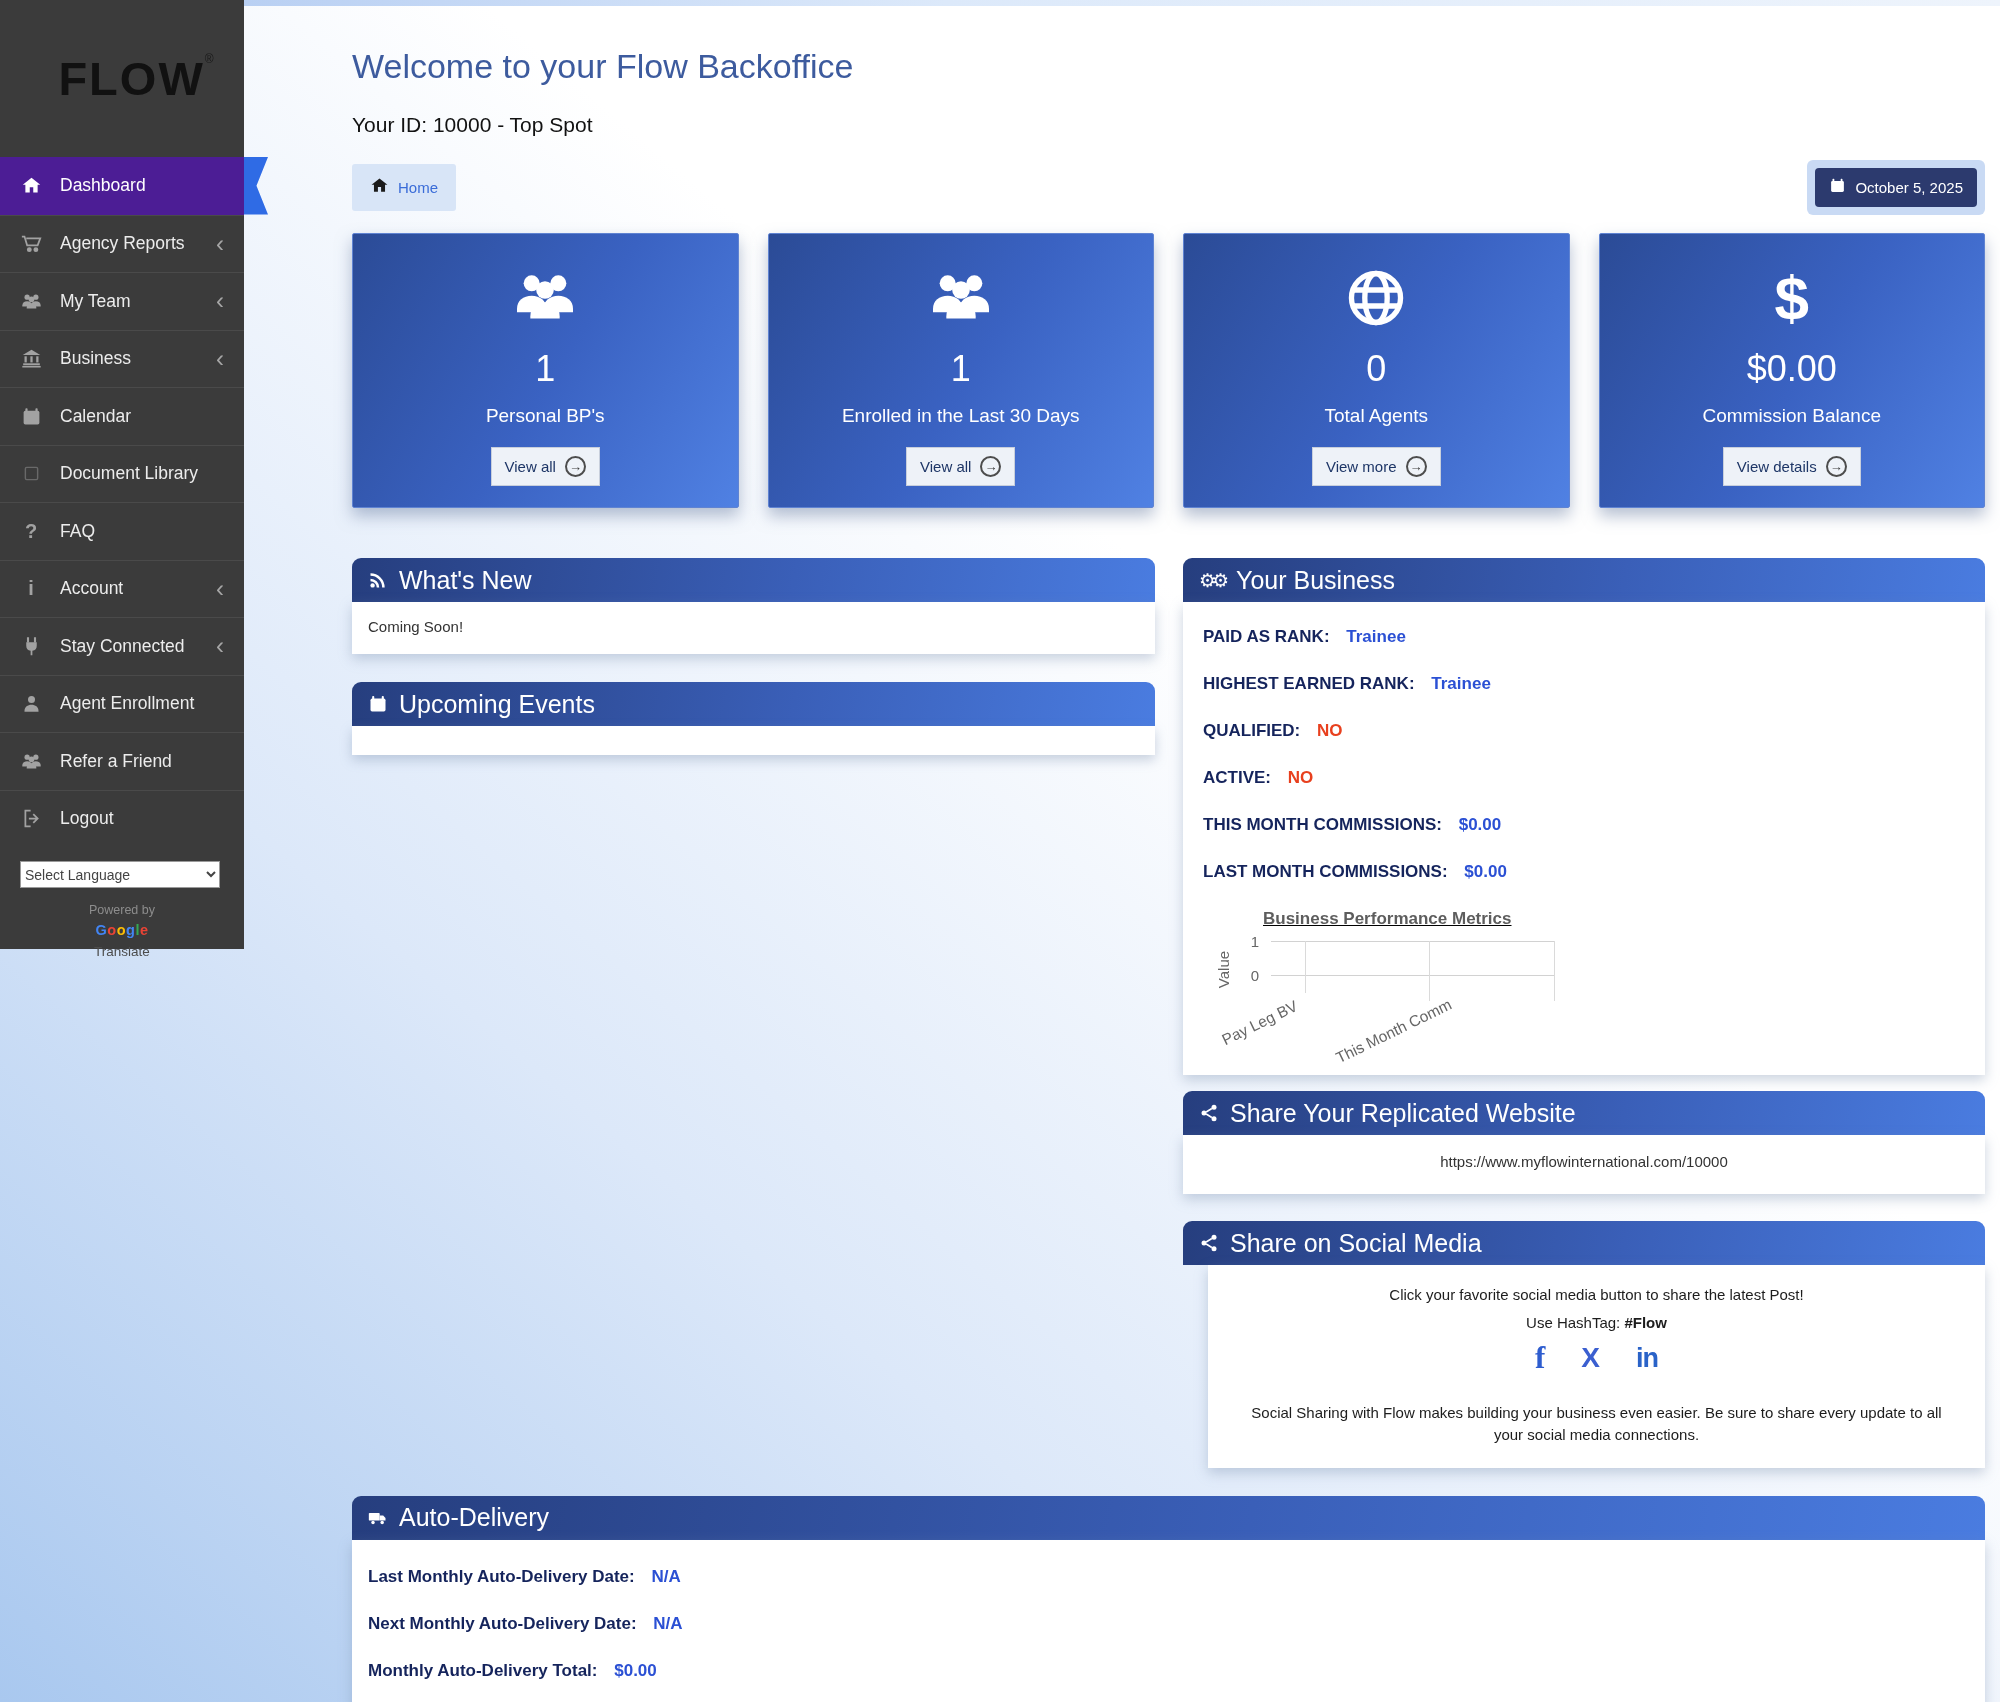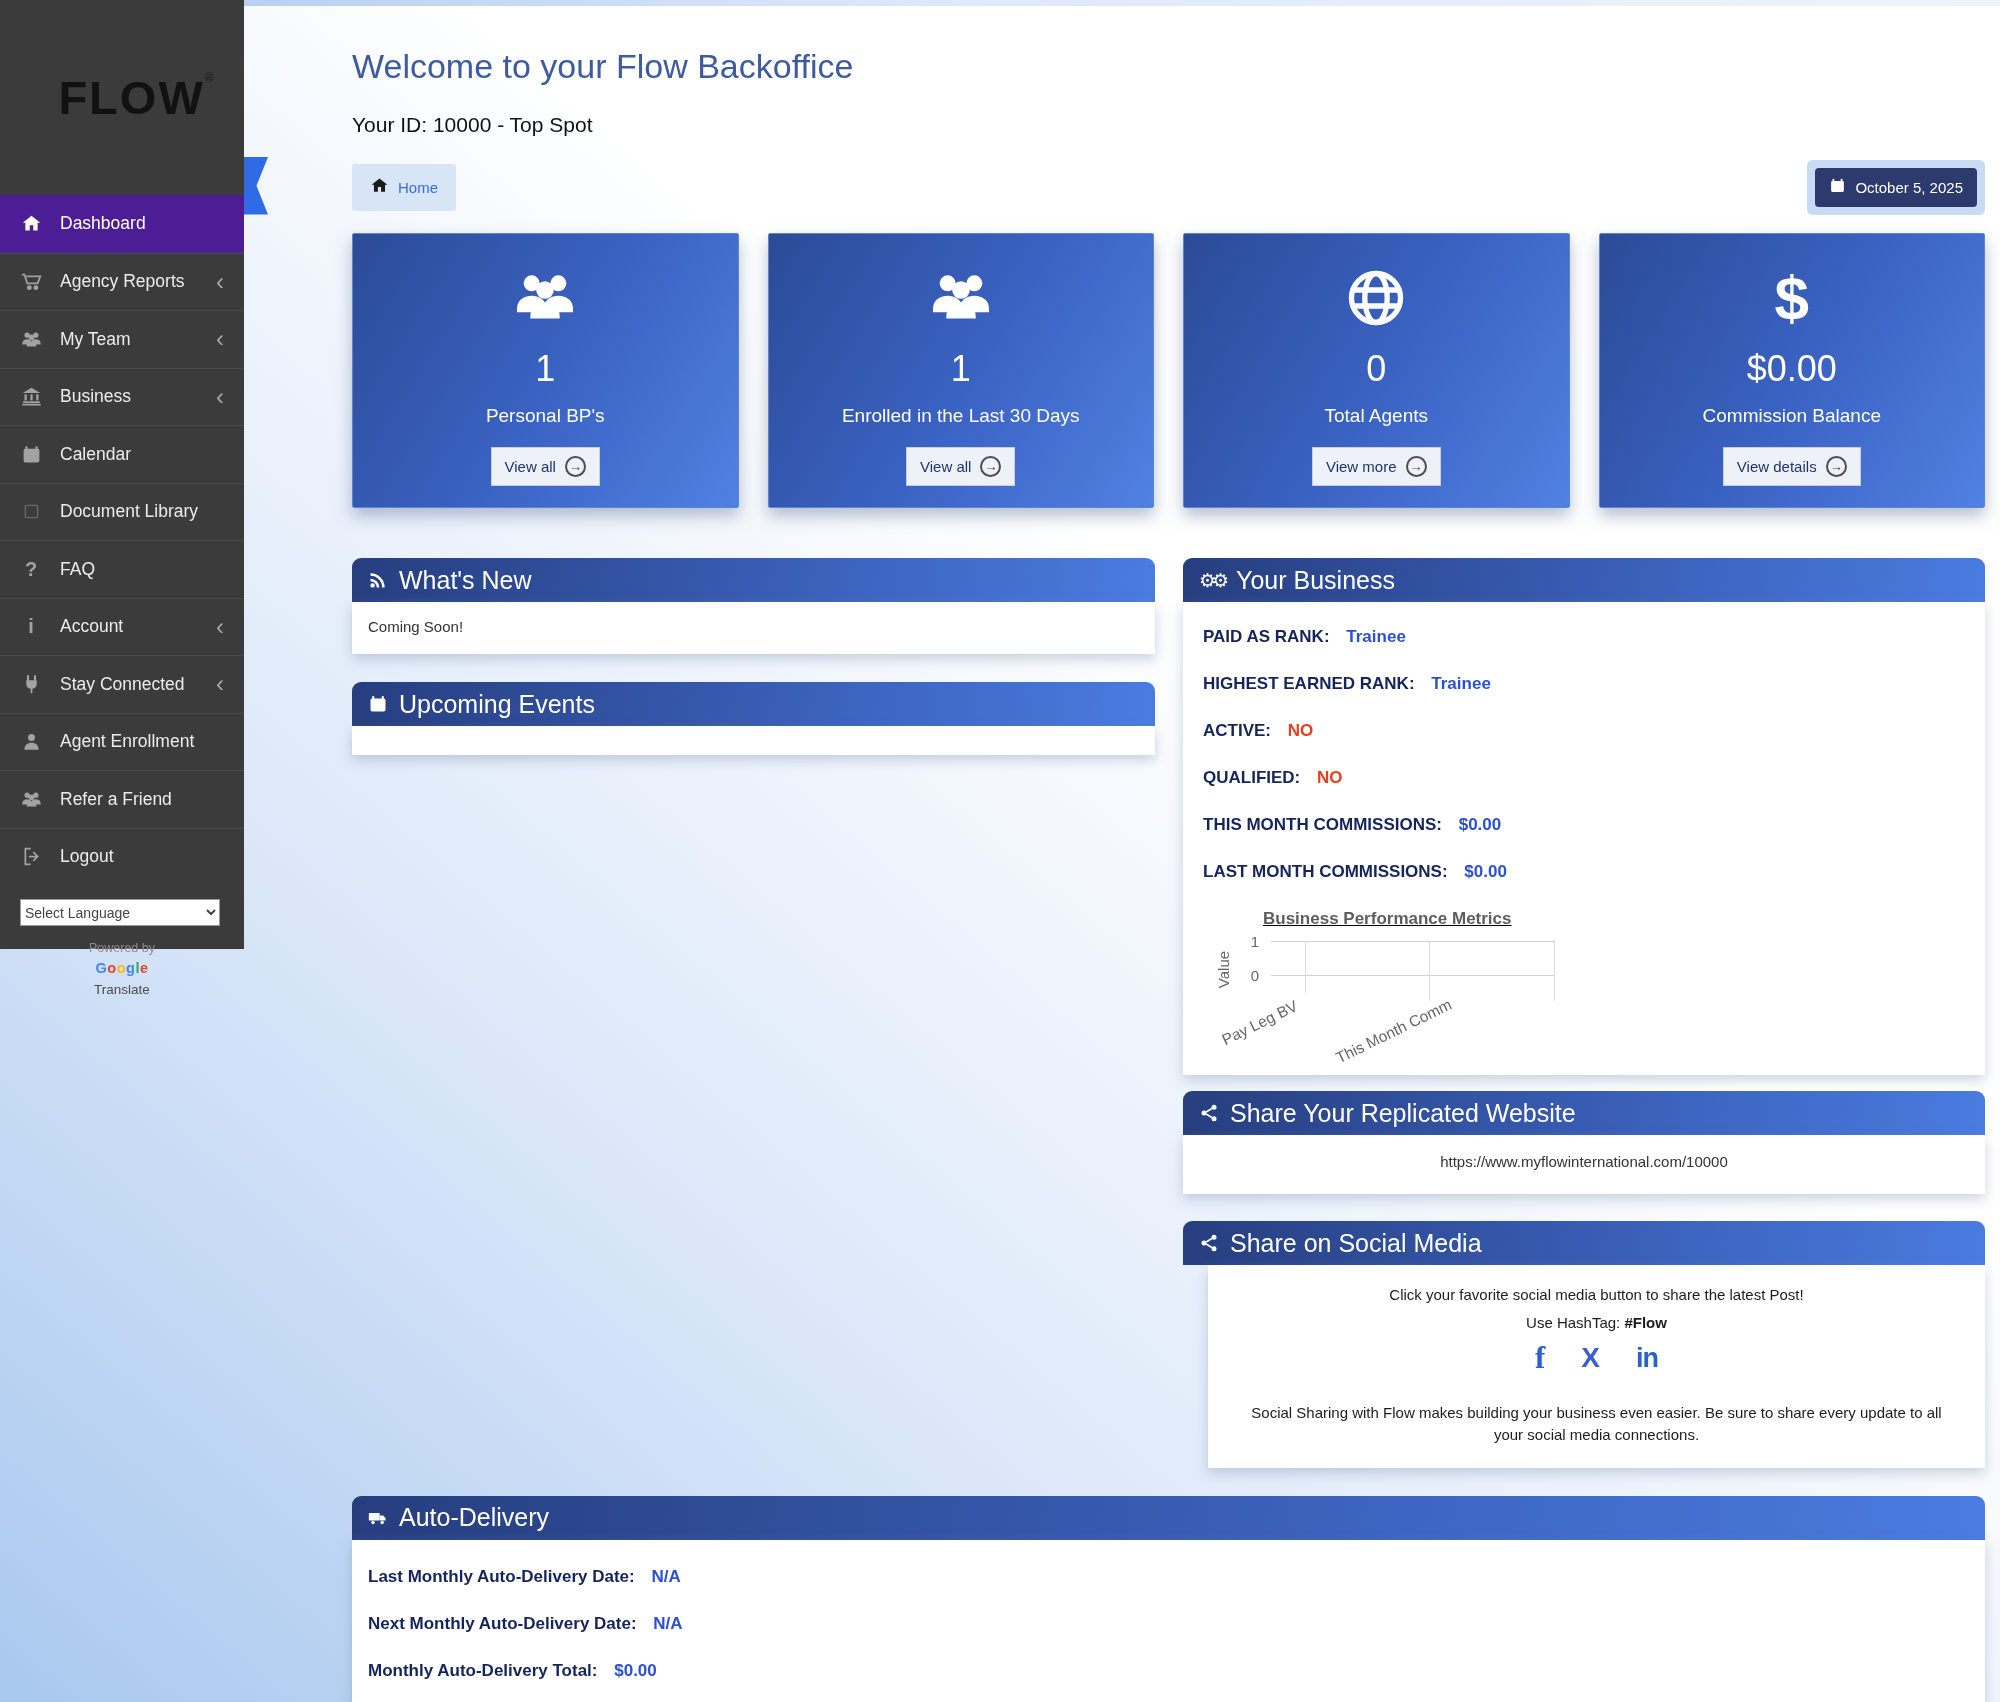--- a/index.html
+++ b/index.html
@@ -7,21 +7,21 @@
   body {
     font-family:"Liberation Sans", sans-serif;
     background: linear-gradient(to bottom left, #ffffff 38%, #dce8f9 68%, #a9c8ef 100%);
     position: relative;
   }
   .top-strip{position:absolute;left:244px;right:0;top:0;height:6px;
     background:linear-gradient(to right,#b9d0f3,#dce9fa 40%,#eef4fc);}
 
   
   .sidebar{position:absolute;left:0;top:0;width:244px;height:949px;background:#3b3b3b;}
-  .logo{height:195px;display:flex;align-items:center;justify-content:center;padding-left:28px;}
+  .logo{height:157px;display:flex;align-items:center;justify-content:center;padding-left:28px;}
   .logo-text{font-size:47px;font-weight:bold;color:#111;letter-spacing:2px;}
   .logo-reg{font-size:12px;color:#1a1a1a;vertical-align:top;position:relative;top:-20px;}
   .nav-item{height:57.5px;display:flex;align-items:center;padding:0 20px 0 18px;cursor:pointer;position:relative;}
   .nav-item + .nav-item{border-top:1px solid #4a4a4a;}
   .nav-icon{width:26px;height:24px;margin-right:16px;color:#a2a2a2;display:flex;align-items:center;justify-content:center;flex:none;}
   .nav-icon svg{width:21px;height:21px;fill:currentColor;}
   .nav-icon.stroked svg{fill:none;stroke:currentColor;}
   .nav-icon.glyph{font-size:20px;font-weight:bold;}
   .nav-icon.faint{opacity:.45;}
   .nav-label{font-size:17.5px;color:#ececec;}
@@ -392,25 +392,25 @@
         <div class="panel-body info-body">
           <div class="info-row">
             <span class="info-label">PAID AS RANK:</span>
             <span class="info-value val-blue">Trainee</span>
           </div>
           <div class="info-row">
             <span class="info-label">HIGHEST EARNED RANK:</span>
             <span class="info-value val-blue">Trainee</span>
           </div>
           <div class="info-row">
+            <span class="info-label">QUALIFIED:</span>
+            <span class="info-value val-red">NO</span>
+          </div>
+          <div class="info-row">
             <span class="info-label">ACTIVE:</span>
-            <span class="info-value val-red">NO</span>
-          </div>
-          <div class="info-row">
-            <span class="info-label">QUALIFIED:</span>
             <span class="info-value val-red">NO</span>
           </div>
           <div class="info-row">
             <span class="info-label">THIS MONTH COMMISSIONS:</span>
             <span class="info-value val-blue">$0.00</span>
           </div>
           <div class="info-row">
             <span class="info-label">LAST MONTH COMMISSIONS:</span>
             <span class="info-value val-blue">$0.00</span>
           </div>

